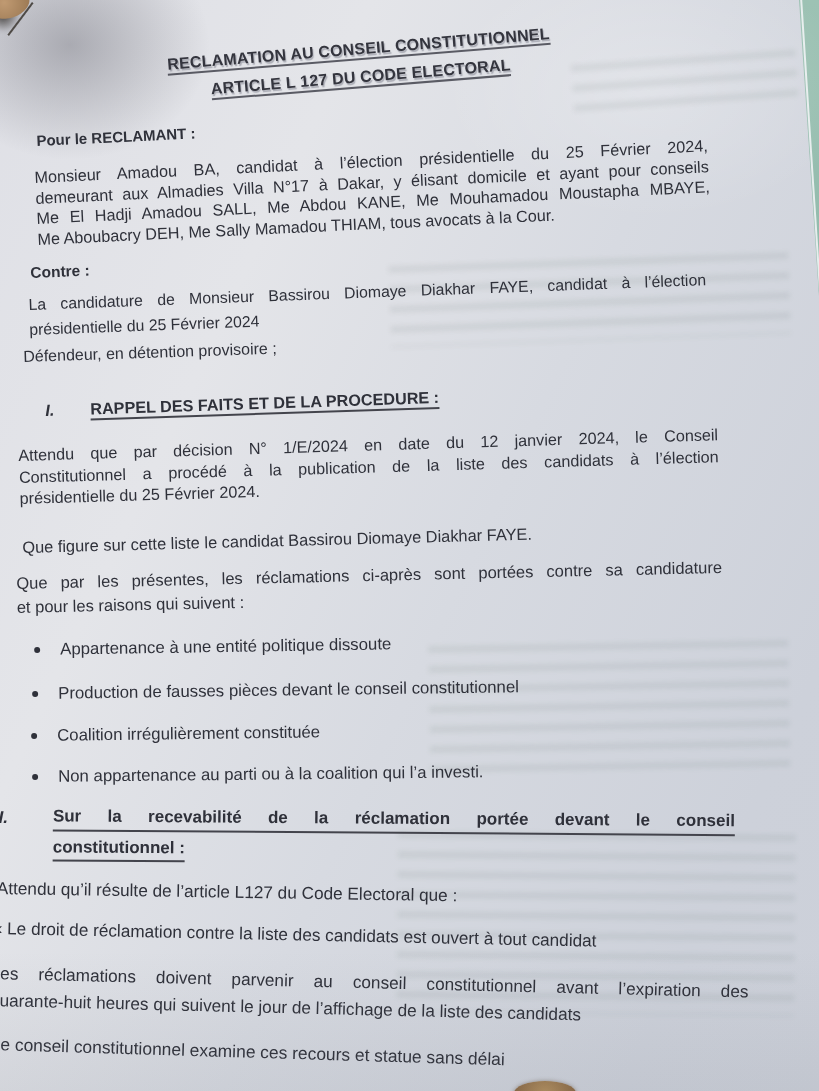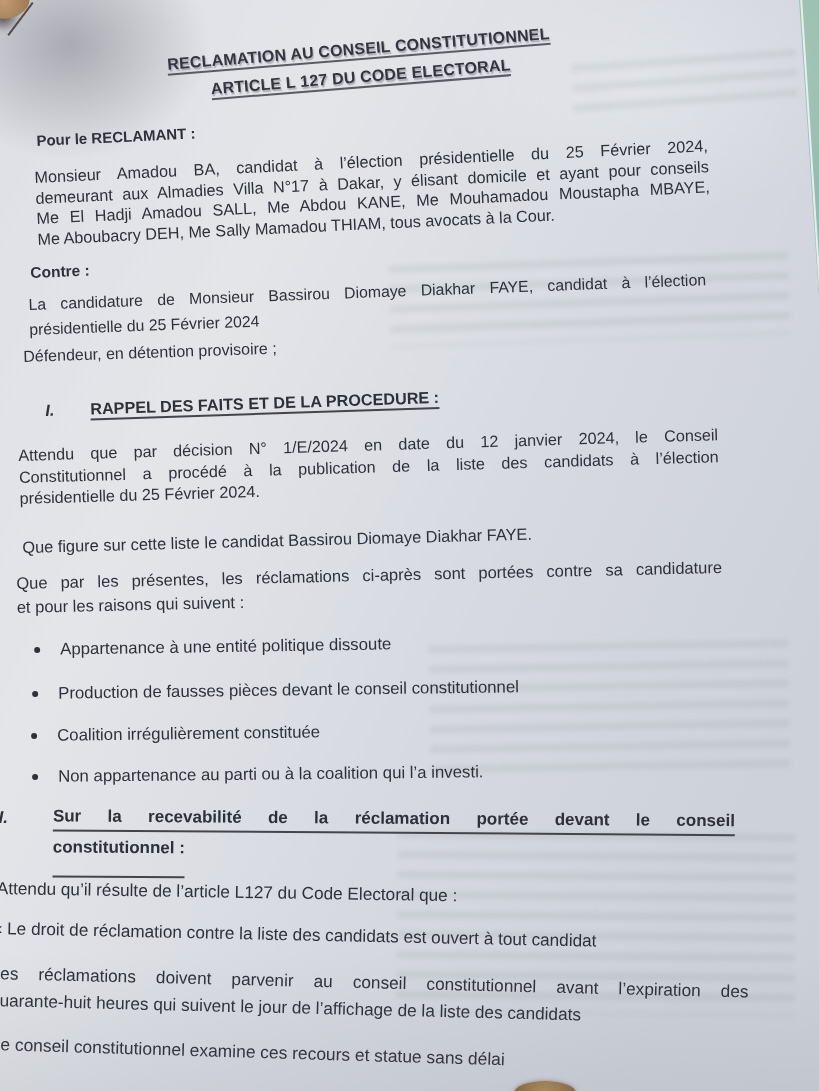--- a/index.html
+++ b/index.html
@@ -61,21 +61,21 @@
   .dot{width:6px; height:6px; border-radius:50%; background:#2f313a; margin:7px 20px 0 0; flex:0 0 auto;}
   #t-b1{left:34px; top:640px; transform:rotate(-.9deg);}
   #t-b2{left:32px; top:684px; transform:rotate(-.8deg);}
   #t-b3{left:31px; top:726px; transform:rotate(-.7deg);}
   #t-b4{left:32px; top:767px; transform:rotate(-.6deg);}
   #t-h2{left:-6px; top:806px; width:750px; transform:rotate(.4deg); font-weight:bold; font-size:17px;}
   #t-h2 .num{position:absolute; left:0; top:2px;}
   #t-h2 .h2txt{margin-left:59px; width:682px;}
   #t-h2 .l1{white-space:normal; text-align:justify; text-align-last:justify;
             border-bottom:2.5px solid #43444c; padding-bottom:3px;}
-  #t-h2 .l2{display:inline-block; margin-top:6px; border-bottom:2.5px solid #43444c; padding-bottom:18px;}
+  #t-h2 .l2{display:inline-block; margin-top:6px; border-bottom:2.5px solid #43444c; padding-bottom:2px;}
   #t-attendu2{left:-3px; top:878px; transform:rotate(.9deg); font-size:17.2px;}
   #t-quote1{left:-7px; top:918px; transform:rotate(1.2deg); font-size:17.2px;}
   #t-quote2{left:-9px; top:960px; width:758px; transform:rotate(1.4deg); font-size:17.2px; line-height:27px;}
   #t-quote3{left:-9px; top:1034px; transform:rotate(1.7deg); font-size:17.4px;}
 </style>
 </head>
 <body>
 
 <div class="page">
 

